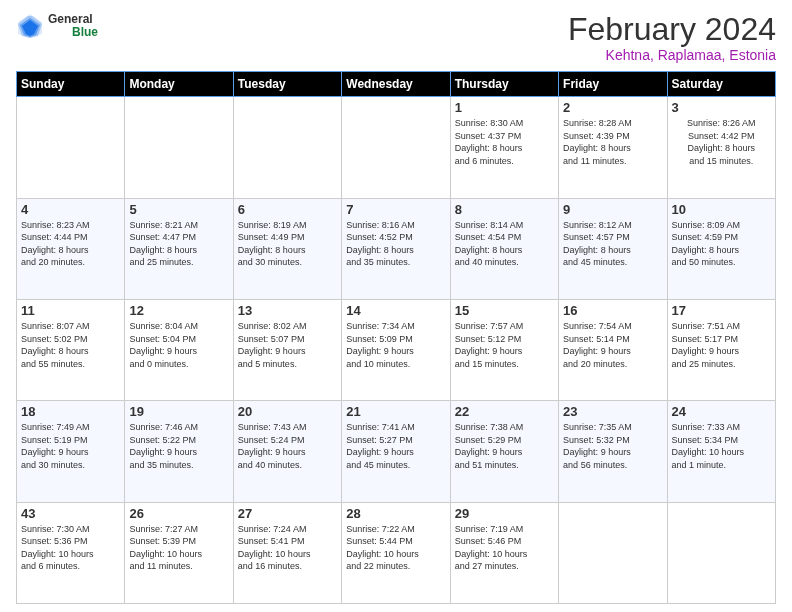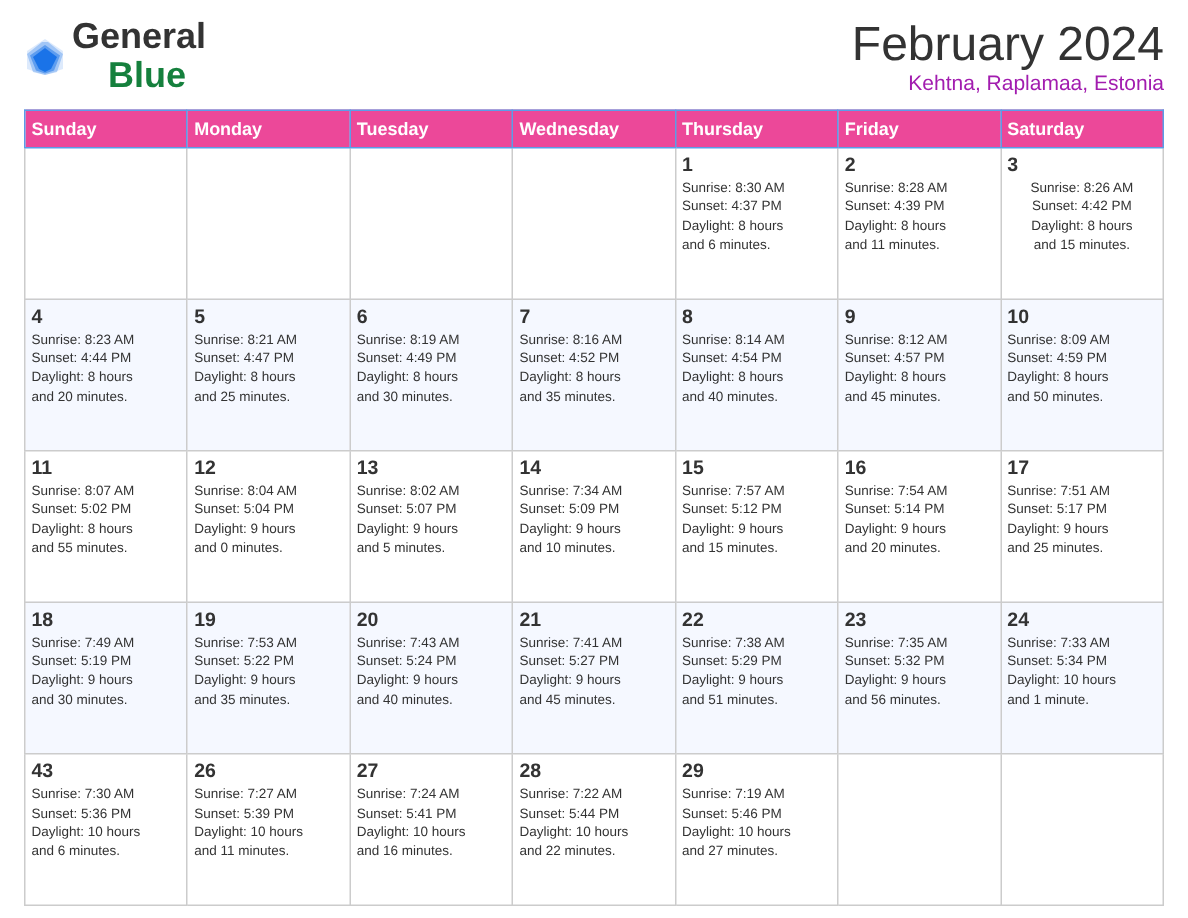--- a/index.html
+++ b/index.html
@@ -22,21 +22,21 @@
       justify-content: space-between;
       align-items: flex-start;
       margin-bottom: 8px;
     }
     .logo {
       display: flex;
       align-items: center;
       gap: 4px;
     }
     .logo-text {
-      font-size: 24px;
+      font-size: 12px;
       font-weight: bold;
       line-height: 1.1;
     }
     .logo-general { color: #333; }
     .logo-blue { color: #15803d; margin-left: 24px; }
     .logo-icon {
       width: 28px;
       height: 28px;
     }
     .title-block {
@@ -53,21 +53,21 @@
       color: #a21caf;
     }
     .calendar {
       flex: 1;
       border: 1px solid #ccc;
       border-collapse: collapse;
       width: 100%;
       table-layout: fixed;
     }
     .calendar th {
-      background-color: #ec4899;
+      background-color: #000000;
       color: #fff;
       font-size: 12px;
       font-weight: bold;
       padding: 5px 4px;
       text-align: left;
       border: 1px solid #5a9de8;
     }
     .calendar td {
       vertical-align: top;
       border: 1px solid #ccc;
@@ -266,21 +266,21 @@
         <tr>
           <td>
             <span class="day-num">18</span>
             <div class="day-info" style="white-space: pre-line;">Sunrise: 7:49 AM
 Sunset: 5:19 PM
 Daylight: 9 hours
 and 30 minutes.</div>
           </td>
           <td>
             <span class="day-num">19</span>
-            <div class="day-info" style="white-space: pre-line;">Sunrise: 7:53 AM
+            <div class="day-info" style="white-space: pre-line;">Sunrise: 7:46 AM
 Sunset: 5:22 PM
 Daylight: 9 hours
 and 35 minutes.</div>
           </td>
           <td>
             <span class="day-num">20</span>
             <div class="day-info" style="white-space: pre-line;">Sunrise: 7:43 AM
 Sunset: 5:24 PM
 Daylight: 9 hours
 and 40 minutes.</div>

